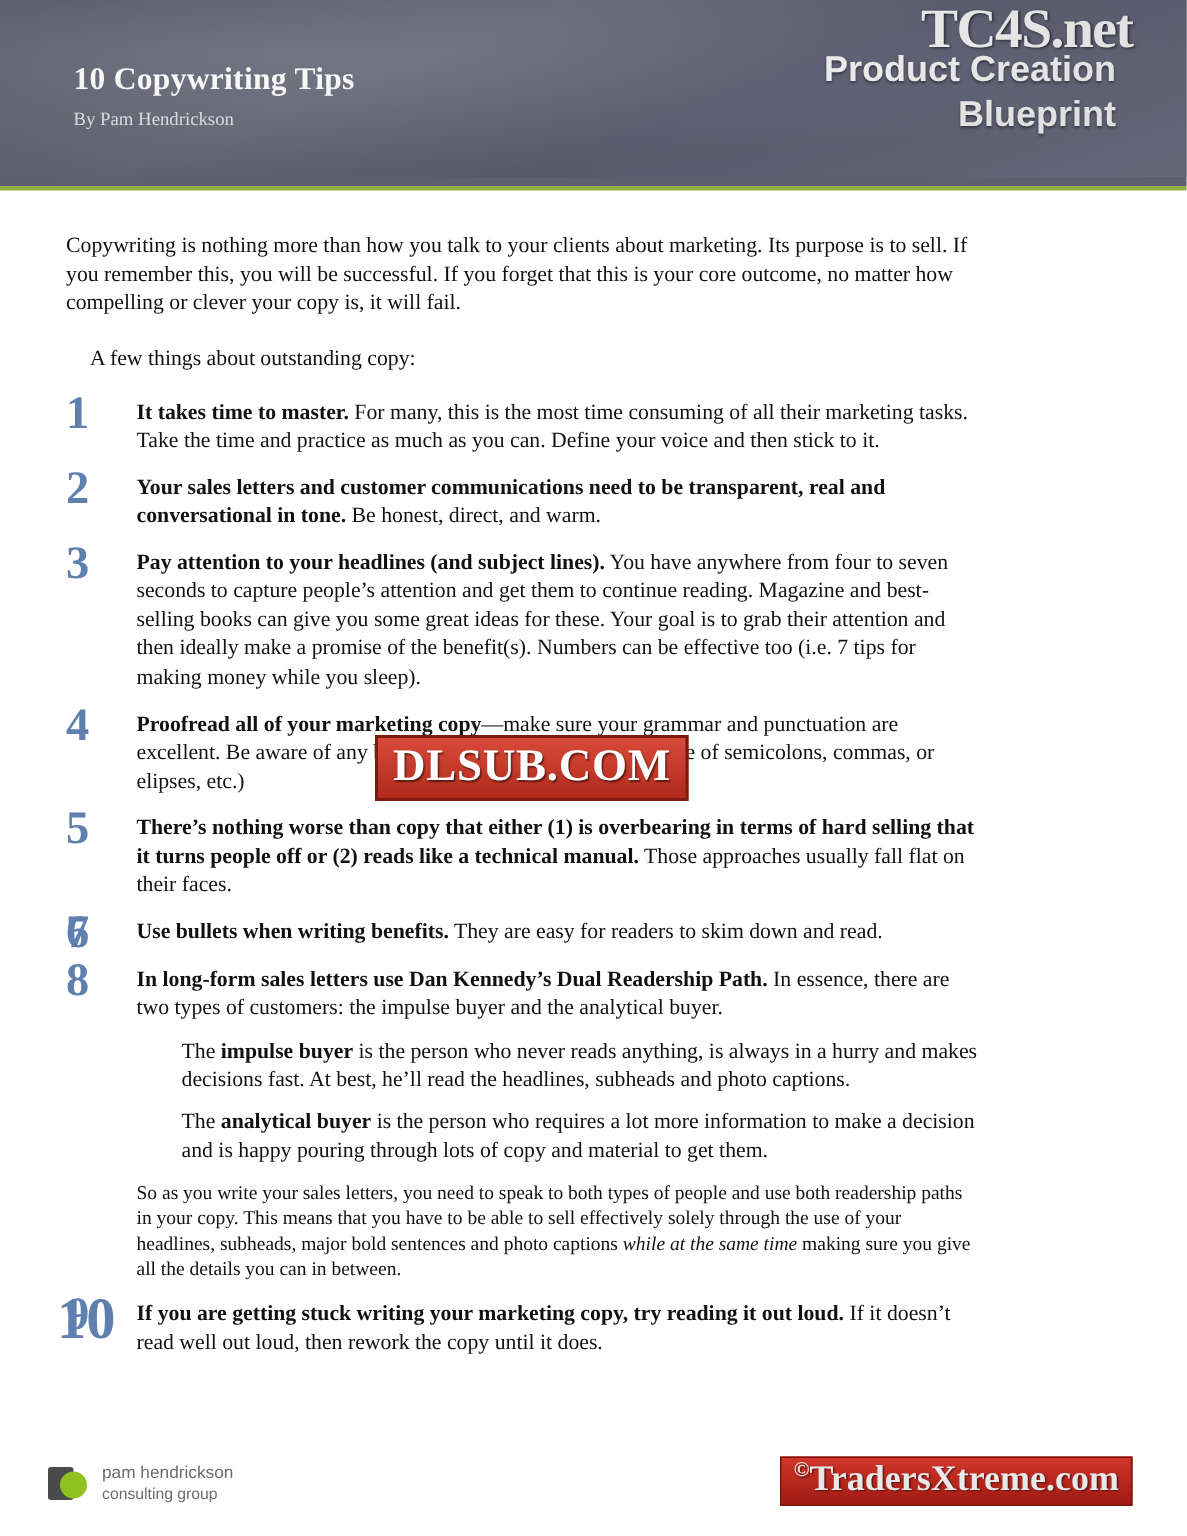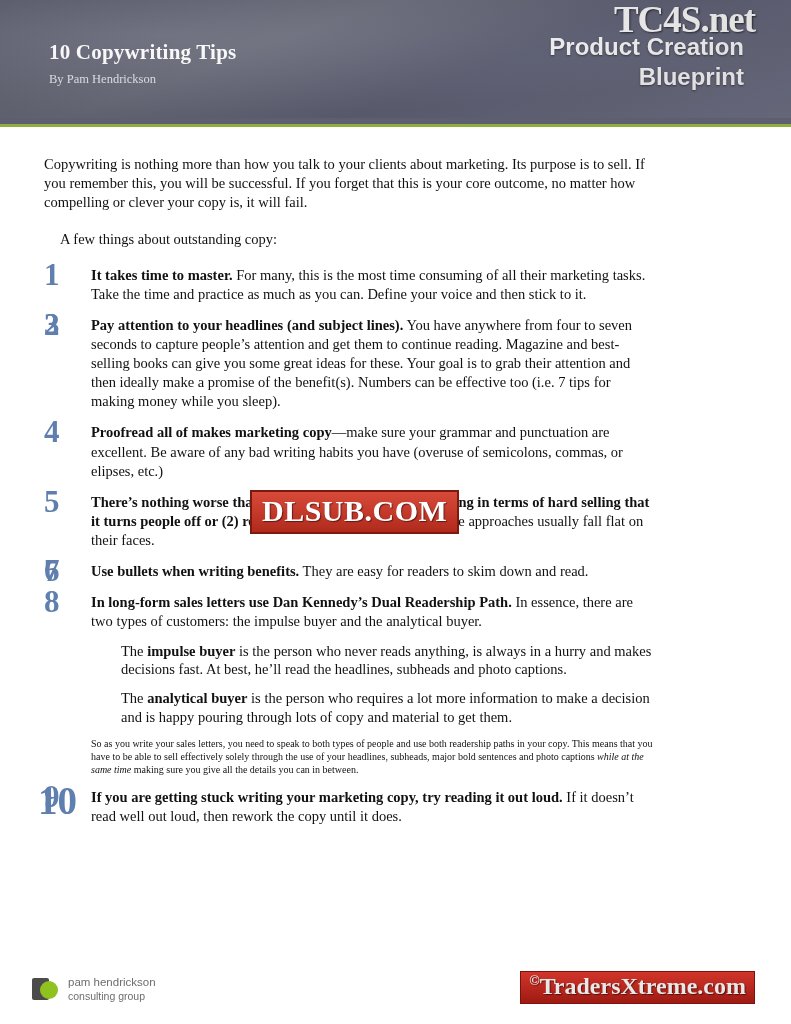--- a/index.html
+++ b/index.html
@@ -145,21 +145,21 @@
   .tip-text b {
     font-weight: bold;
   }
   .sub-para {
     margin: 10px 0 10px 30px;
     font-size: 14.5px;
     line-height: 1.30;
   }
   .after-para {
     margin: 10px 0 12px 0;
-    font-size: 10px;
+    font-size: 13px;
     line-height: 1.30;
   }
   .it { font-style: italic; }
 
   
   .watermark-mid {
     position: absolute;
     left: 250px;
     top: 490px;
     font-family: "Liberation Serif", serif;
@@ -260,30 +260,31 @@
 
     <ul class="tips">
 
       <li class="tip">
         <span class="tip-num">1</span>
         <span class="tip-text"><b>It takes time to master.</b><span>  For many, this is the most time consuming of all their marketing tasks.  Take the time and practice as much as you can.  Define your voice and then stick to it.</span></span>
       </li>
 
       <li class="tip">
         <span class="tip-num">2</span>
+        <span class="tip-text"><b>Your sales letters and customer communications need to be transparent, real and conversational in tone.</b><span>  Be honest, direct, and warm.</span></span>
       </li>
 
       <li class="tip">
         <span class="tip-num">3</span>
         <span class="tip-text"><b>Pay attention to your headlines (and subject lines).</b><span>  You have anywhere from four to seven seconds to capture people’s attention and get them to continue reading.  Magazine and best-selling books can give you some great ideas for these.  Your goal is to grab their attention and then ideally make a promise of the benefit(s).  Numbers can be effective too (i.e. 7 tips for making money while you sleep).</span></span>
       </li>
 
       <li class="tip">
         <span class="tip-num">4</span>
-        <span class="tip-text"><b>Proofread all of makes marketing copy</b><span>—make sure your grammar and punctuation are excellent.  Be aware of any bad writing habits you have (overuse of semicolons, commas, or elipses, etc.)</span></span>
+        <span class="tip-text"><b>Proofread all of your marketing copy</b><span>—make sure your grammar and punctuation are excellent.  Be aware of any bad writing habits you have (overuse of semicolons, commas, or elipses, etc.)</span></span>
       </li>
 
       <li class="tip">
         <span class="tip-num">5</span>
         <span class="tip-text"><b>There’s nothing worse than copy that either (1) is overbearing in terms of hard selling that it turns people off or (2) reads like a technical manual.</b><span>  Those approaches usually fall flat on their faces.</span></span>
       </li>
 
       <li class="tip">
         <span class="tip-num">6</span>
       </li>

